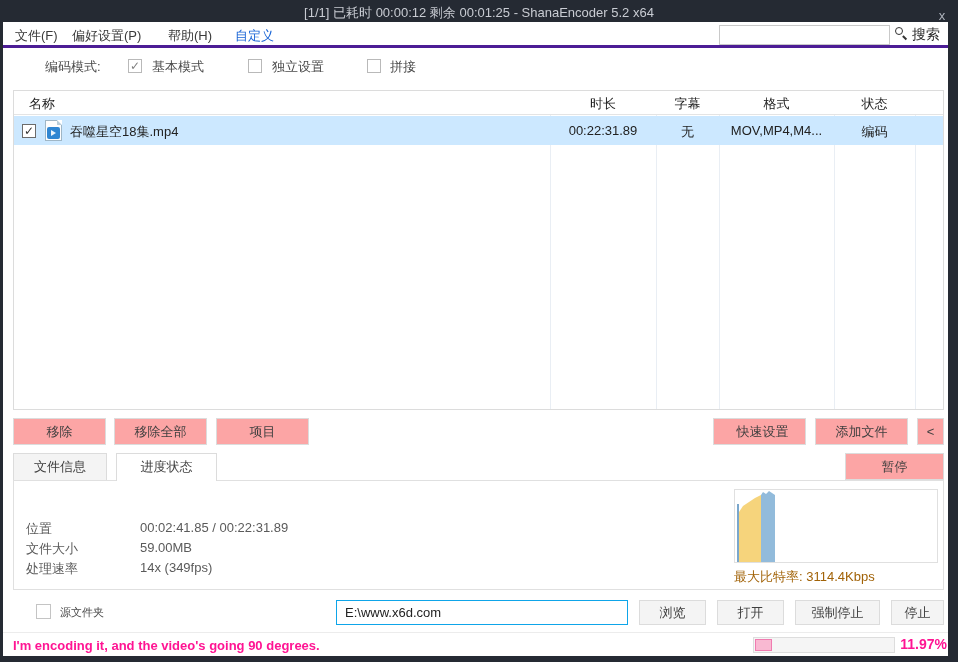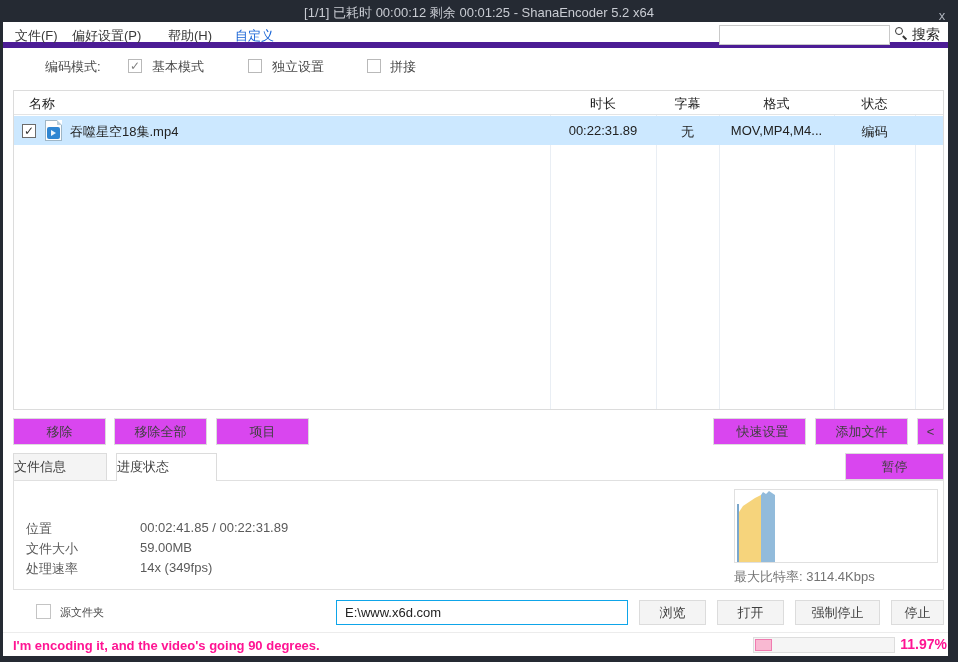--- a/index.html
+++ b/index.html
@@ -9,21 +9,21 @@
   
   .titlebar { position:absolute; left:0; top:4px; width:958px; height:22px;
     color:#c9ccd3; font-size:13px; display:flex; align-items:flex-start; justify-content:center; }
   .winbtns { position:absolute; right:8px; top:0; height:22px; display:flex; gap:14px; align-items:center; color:#aeb3bc; font-size:13px; }
   .winbtn { cursor:default; width:16px; text-align:center; }
 
   
   .content { position:absolute; left:3px; top:22px; width:945px; height:634px; background:#ffffff; overflow:hidden; }
 
   
-  .menubar { position:absolute; left:0; top:0; width:945px; height:26px; background:#fff; border-bottom:6px solid #4c1d95; }
+  .menubar { position:absolute; left:0; top:0; width:945px; height:26px; background:#fff; border-bottom:3px solid #4c1d95; }
   .menuitem { position:absolute; top:5px; font-size:13px; color:#3a3a3a; white-space:nowrap; }
   .menuitem.accent { color:#1a65d6; }
   .search-box { position:absolute; left:716px; top:3px; width:171px; height:20px; border:1px solid #c9c9c9; background:#fff; font-size:12px; padding:0 5px; outline:none; }
   .search-icon { position:absolute; left:892px; top:5px; width:13px; height:13px; }
   .search-icon .lens { position:absolute; left:0; top:0; width:8px; height:8px; border:1.5px solid #333; border-radius:50%; }
   .search-icon .handle { position:absolute; left:8px; top:8px; width:5px; height:1.6px; background:#333; transform:rotate(45deg); transform-origin:left center; }
   .search-label { position:absolute; left:909px; top:4px; font-size:14px; color:#2b2b2b; }
 
   
   .modebar { position:absolute; left:0; top:26px; width:945px; height:40px; background:#fff; }
@@ -40,35 +40,35 @@
   .trow { position:absolute; left:0; top:25px; width:100%; height:29px; background:#cce8ff; }
   .td { position:absolute; top:7px; font-size:13px; color:#222; text-align:center; }
   .row-cb { position:absolute; left:8px; top:8px; width:14px; height:14px; border:1px solid #6b6b6b; background:#fff; font-size:12px; line-height:12px; text-align:center; color:#333; }
   .row-cb.checked::after { content:"✓"; }
   .file-icon { position:absolute; left:31px; top:4px; width:17px; height:21px; background:#fdfdfd; border:1px solid #9fb6c6; }
   .file-icon .fold { position:absolute; right:-1px; top:-1px; width:0; height:0; border-left:5px solid #b9cdd9; border-top:5px solid #fff; }
   .file-icon .film { position:absolute; left:1px; top:6px; width:13px; height:12px; background:#2f86d2; border-radius:2px; }
   .file-icon .play { position:absolute; left:5px; top:9px; width:0; height:0; border-left:5px solid #eaf4fc; border-top:3px solid transparent; border-bottom:3px solid transparent; }
 
   
-  .btn { position:absolute; height:27px; background:#d946ef; border:1px solid #dcdcdc; font-size:13px; color:#3f3f3f; text-align:center; line-height:25px; cursor:default; }
+  .btn { position:absolute; height:27px; background:#fca5a5; border:1px solid #dcdcdc; font-size:13px; color:#3f3f3f; text-align:center; line-height:25px; cursor:default; }
   .btn-sm { position:absolute; height:25px; background:#f4f4f4; border:1px solid #dcdcdc; font-size:13px; color:#3f3f3f; text-align:center; line-height:23px; cursor:default; }
 
   
-  .tab { position:absolute; top:431px; height:28px; font-size:13px; color:#3f3f3f; line-height:26px; cursor:default; }
+  .tab { position:absolute; top:431px; height:28px; font-size:13px; color:#3f3f3f; text-align:center; line-height:26px; cursor:default; }
   .tab.inactive { background:#f4f4f4; border:1px solid #dcdcdc; }
   .tab.active { background:#fff; border:1px solid #dcdcdc; border-bottom:none; z-index:3; }
 
   
   .panel { position:absolute; left:10px; top:458px; width:931px; height:110px; background:#fff; border:1px solid #e0e0e0; z-index:2; }
   .stats-line { position:absolute; left:12px; top:13px; font-size:13px; color:#1e9e1e; }
   .p-label { position:absolute; left:12px; font-size:13px; color:#5a5a5a; }
   .p-value { position:absolute; left:126px; font-size:13px; color:#5a5a5a; }
   .chart-box { position:absolute; left:720px; top:8px; width:204px; height:74px; border:1px solid #e0e0e0; background:#fff; }
-  .max-bitrate { position:absolute; left:720px; top:87px; font-size:13px; color:#737373; }
+  .max-bitrate { position:absolute; left:720px; top:87px; font-size:13px; color:#a16207; }
 
   
   .out-cb { position:absolute; left:33px; top:582px; width:15px; height:15px; border:1px solid #c4c4c4; background:#fff; }
   .out-label { position:absolute; left:57px; top:583px; font-size:11px; color:#4a4a4a; }
   .path-input { position:absolute; left:333px; top:578px; width:292px; height:25px; border:1px solid #0ea5e9; font-size:13px; color:#222; padding:0 8px; outline:none; font-family:"Liberation Sans","DejaVu Sans",sans-serif; }
 
   
   .statusbar { position:absolute; left:0; top:610px; width:945px; height:24px; border-top:1px solid #ececec; background:#fff; }
   .status-msg { position:absolute; left:10px; top:5px; font-size:13px; font-weight:bold; color:#ff1493; }
   .status-progress { position:absolute; left:750px; top:4px; width:142px; height:16px; background:#f5f5f5; border:1px solid #ddd; }

